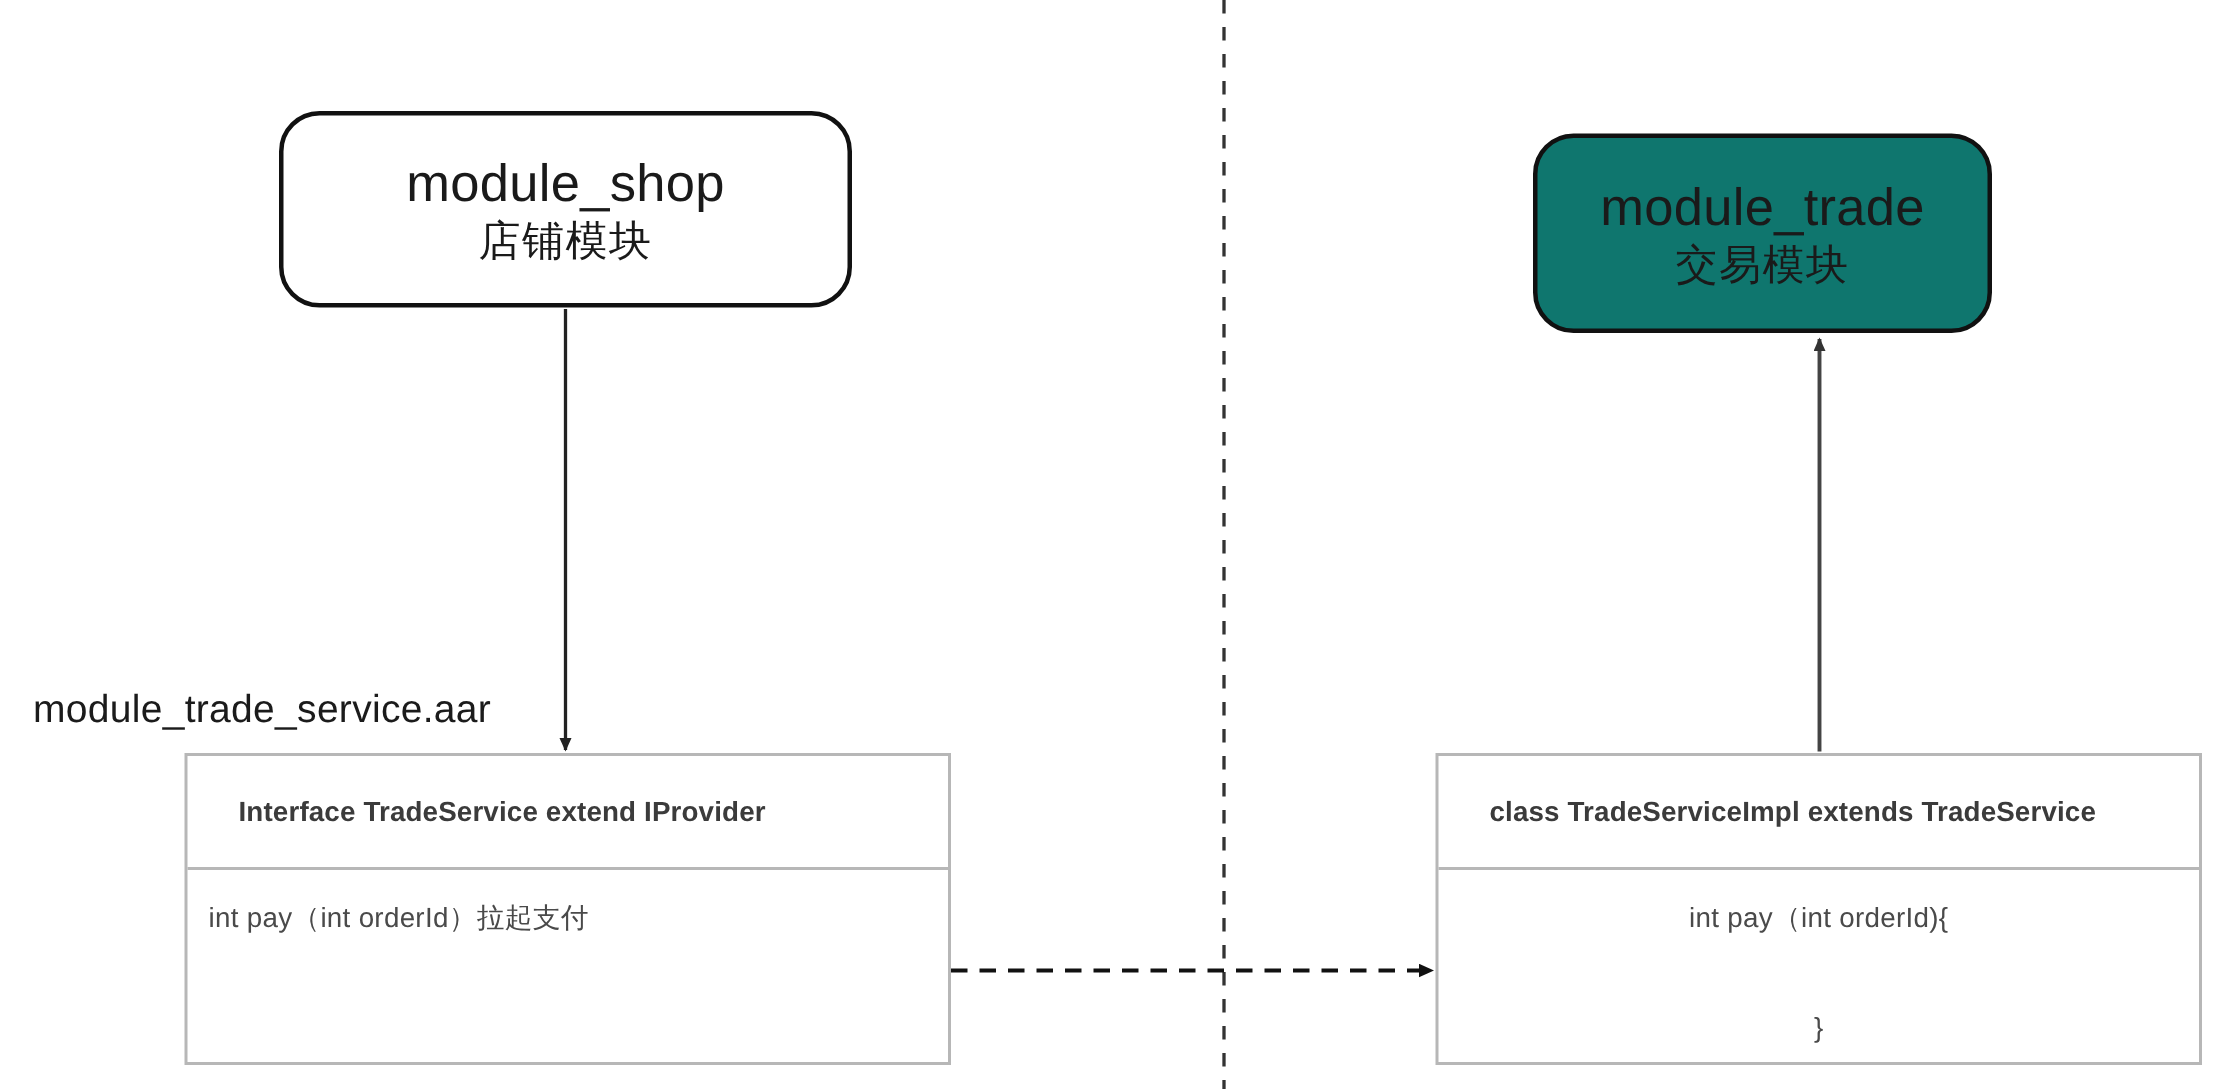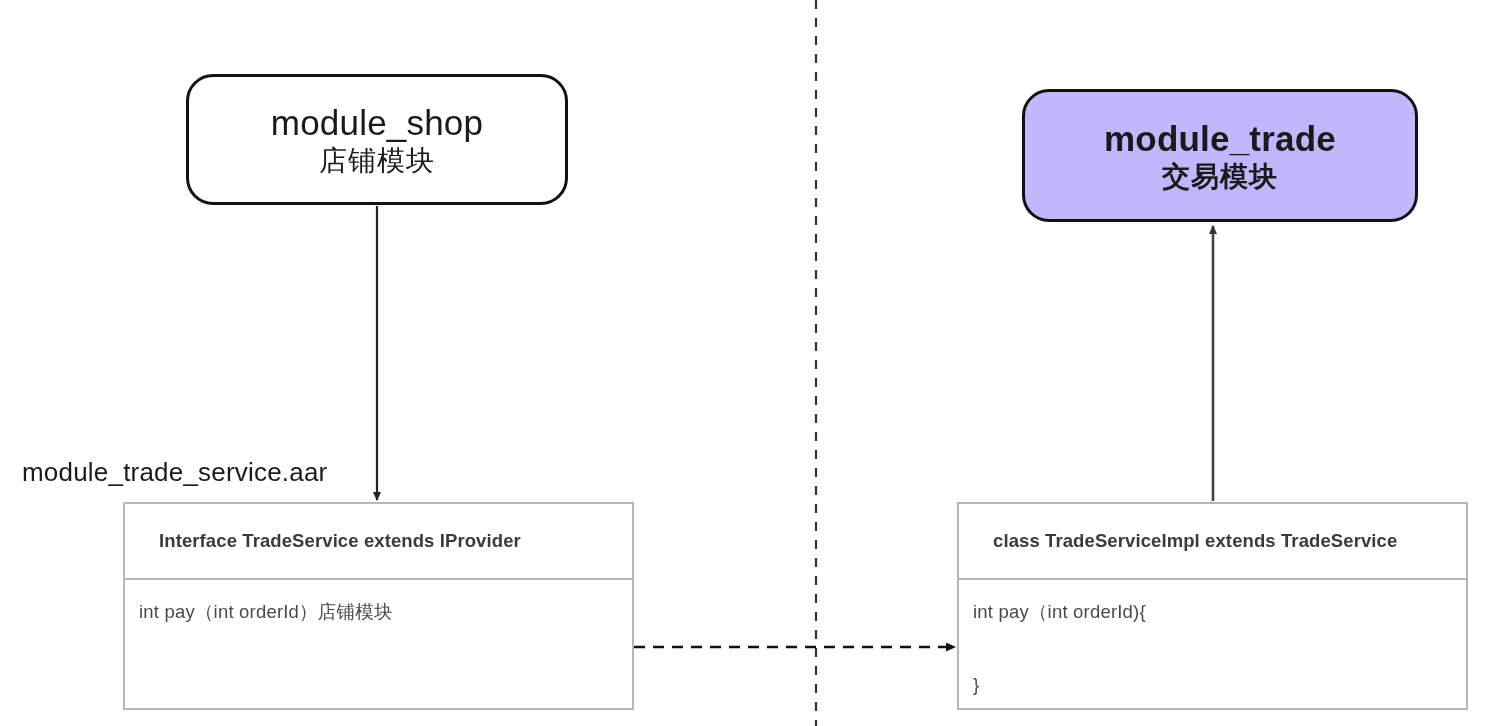--- a/index.html
+++ b/index.html
@@ -44,24 +44,23 @@
   #module-shop-box {
     left: 186px;
     top: 74px;
     width: 382px;
     height: 131px;
     background: #ffffff;
   }
   #module-trade-box {
     left: 1022px;
     top: 89px;
-    width: 396px;
+    width: 306px;
     height: 133px;
-    background: #c4b5fd;
-    font-weight: bold;
+    background: #0f766e;
   }
 
   
   .class-box {
     position: absolute;
     box-sizing: border-box;
     border: 2px solid #b7b7b7;
     background: #ffffff;
   }
   .class-header {
@@ -99,20 +98,21 @@
     left: 123px;
     top: 502px;
     width: 511px;
     height: 208px;
   }
   #impl-box {
     left: 957px;
     top: 502px;
     width: 511px;
     height: 208px;
+    text-align: center;
   }
 
   
   #aar-label {
     position: absolute;
     left: 22px;
     top: 432px;
     font-size: 26px;
     color: #1b1b1b;
     letter-spacing: 0.2px;
@@ -164,24 +164,24 @@
 
   <div id="module-trade-box" class="module-box">
     <div class="line1">module_trade</div>
     <div class="line2">交易模块</div>
   </div>
 
   <div id="aar-label">module_trade_service.aar</div>
 
   <div id="interface-box" class="class-box">
     <div class="class-header">
-      <span class="title">Interface TradeService extends IProvider</span>
+      <span class="title">Interface TradeService extend IProvider</span>
     </div>
     <div class="class-body">
-      <div class="member">int pay（int orderId）店铺模块</div>
+      <div class="member">int pay（int orderId）拉起支付</div>
     </div>
   </div>
 
   <div id="impl-box" class="class-box">
     <div class="class-header">
       <span class="title">class TradeServiceImpl extends TradeService</span>
     </div>
     <div class="class-body">
       <div class="member spacer-below">int pay（int orderId){</div>
       <div class="member">}</div>

